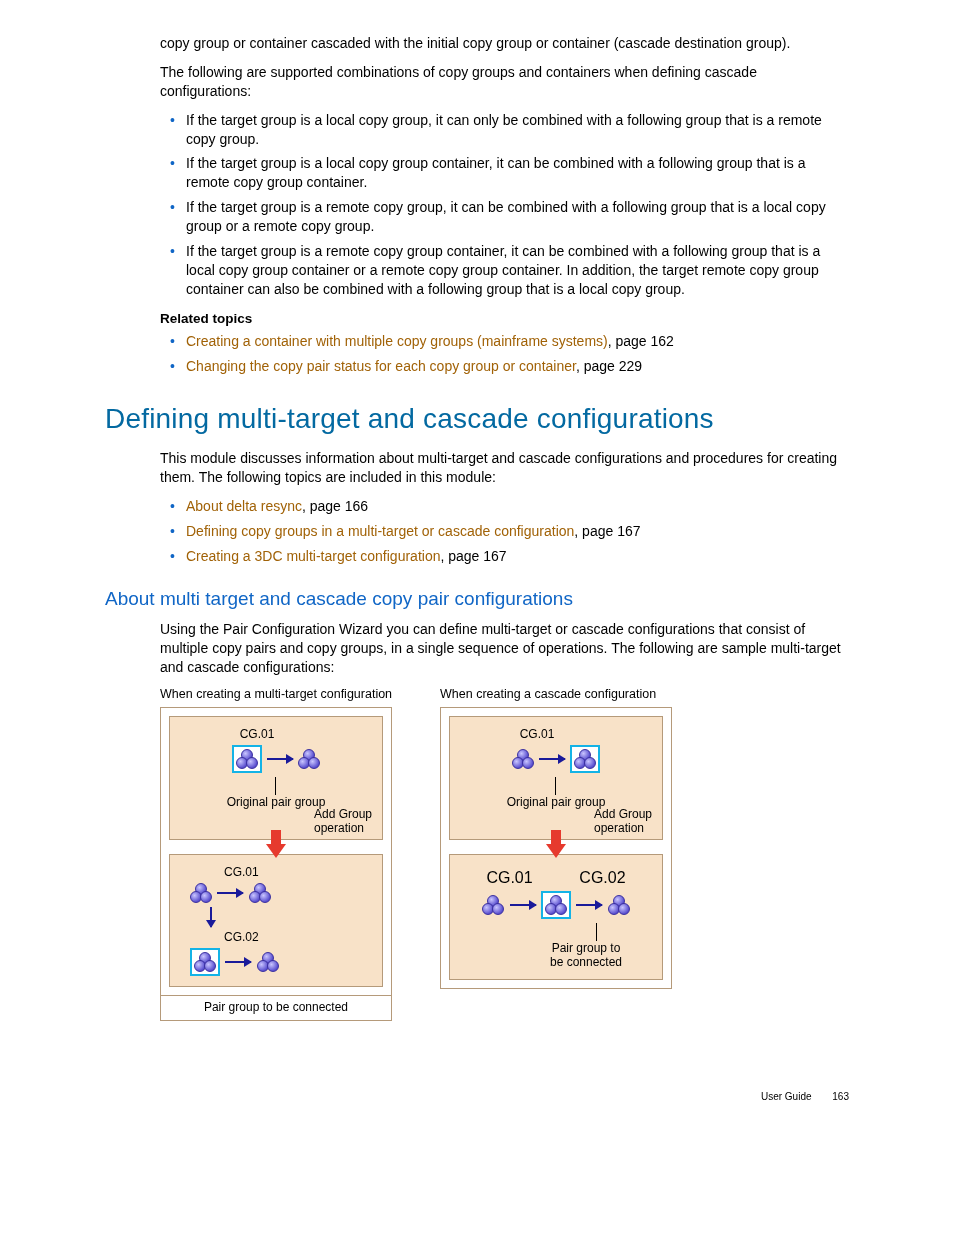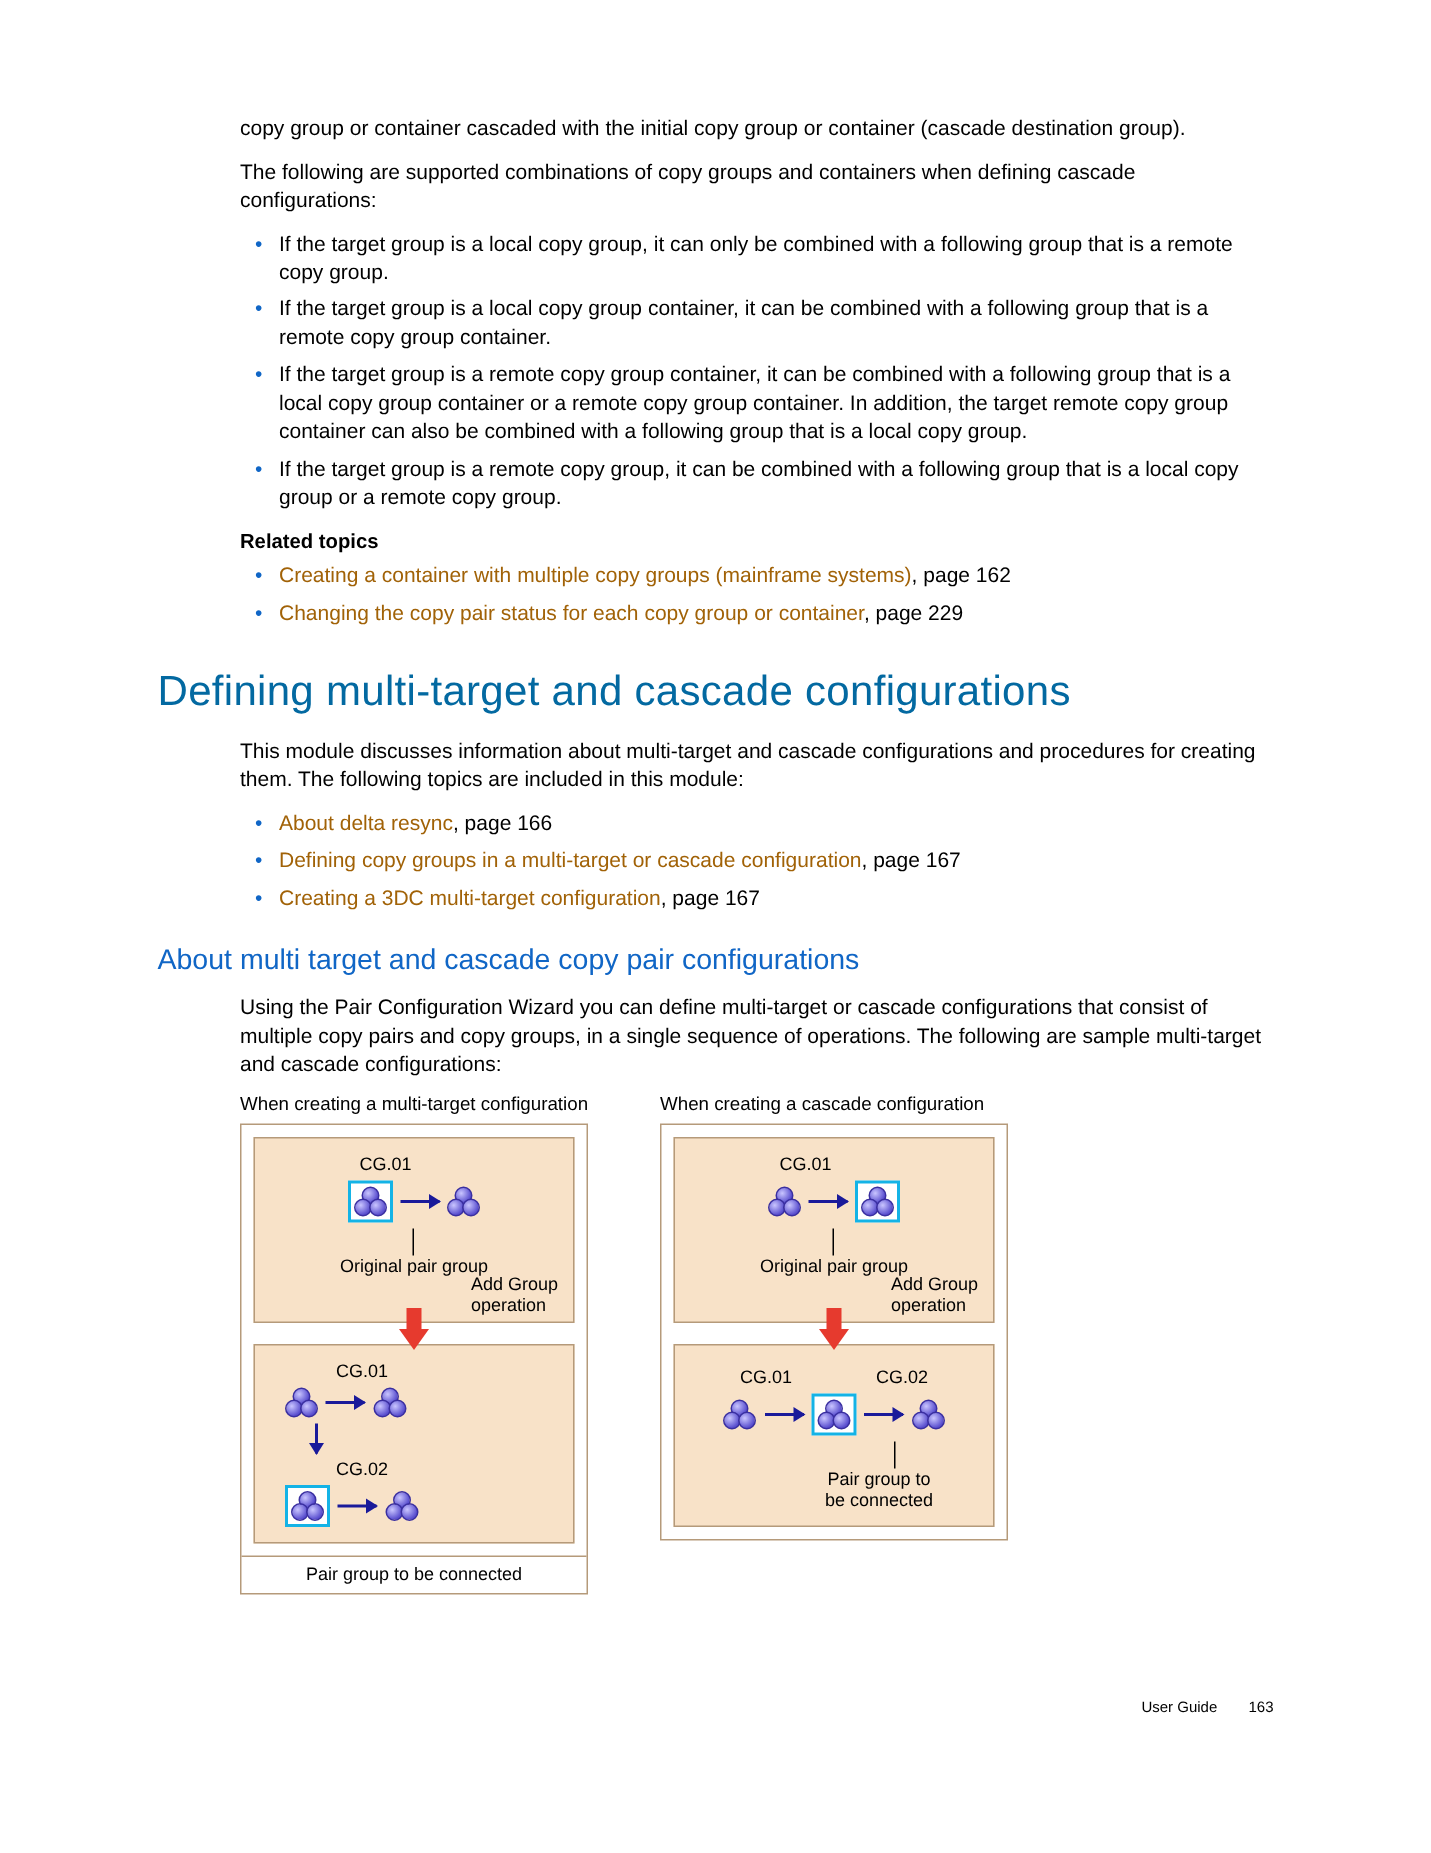--- a/index.html
+++ b/index.html
@@ -5,21 +5,21 @@
   body {
     margin: 0;
     padding: 0;
     background: #fff;
     font-family: Arial, Helvetica, sans-serif;
     font-size: 14px;
     color: #000;
     width: 954px;
   }
   .page {
-    padding: 76px 105px 40px 105px;
+    padding: 34px 105px 40px 105px;
     box-sizing: border-box;
   }
   .body-indent {
     margin-left: 55px;
   }
   p {
     margin: 0 0 10px 0;
     line-height: 1.35;
   }
   ul.bulleted {
@@ -204,22 +204,22 @@
 
 <div class="page">
 
   <div class="body-indent">
     <p>copy group or container cascaded with the initial copy group or container (cascade destination group).</p>
     <p>The following are supported combinations of copy groups and containers when defining cascade configurations:</p>
 
     <ul class="bulleted">
       <li>If the target group is a local copy group, it can only be combined with a following group that is a remote copy group.</li>
       <li>If the target group is a local copy group container, it can be combined with a following group that is a remote copy group container.</li>
+      <li>If the target group is a remote copy group, it can be combined with a following group that is a local copy group or a remote copy group.</li>
       <li>If the target group is a remote copy group container, it can be combined with a following group that is a local copy group container or a remote copy group container. In addition, the target remote copy group container can also be combined with a following group that is a local copy group.</li>
-      <li>If the target group is a remote copy group, it can be combined with a following group that is a local copy group or a remote copy group.</li>
     </ul>
 
     <div class="related-heading">Related topics</div>
     <ul class="bulleted">
       <li>
         <a class="link">Creating a container with multiple copy groups (mainframe systems)</a><span>, page 162</span>
       </li>
       <li>
         <a class="link">Changing the copy pair status for each copy group or container</a><span>, page 229</span>
       </li>
@@ -299,21 +299,21 @@
             <div>Original pair group</div>
             <div class="caption-label" style="bottom:4px;white-space:pre-line;">Add Group
 operation</div>
           </div>
           <div class="red-arrow" style="margin-top:-18px;position:relative;z-index:2;">
               <span class="stem"></span>
               <span class="head"></span>
             </div>
 
           <div class="inner-box" style="margin-top:-8px;padding-bottom:10px;">
-            <div class="pair-row" style="font-size:12px;">
+            <div class="pair-row" style="font-size:16px;">
               <span style="display:inline-block;width:54px;text-align:center;">CG.01</span>
               <span style="display:inline-block;width:30px;"></span>
               <span style="display:inline-block;width:54px;text-align:center;">CG.02</span>
             </div>
             <div class="pair-row">
               <span class="stack-icon"><span class="sph top"></span><span class="sph bl"></span><span class="sph br"></span></span>
               <span class="arrow-r"></span>
               <span class="sel-box"><span class="stack-icon"><span class="sph top"></span><span class="sph bl"></span><span class="sph br"></span></span></span>
               <span class="arrow-r"></span>
               <span class="stack-icon"><span class="sph top"></span><span class="sph bl"></span><span class="sph br"></span></span>

